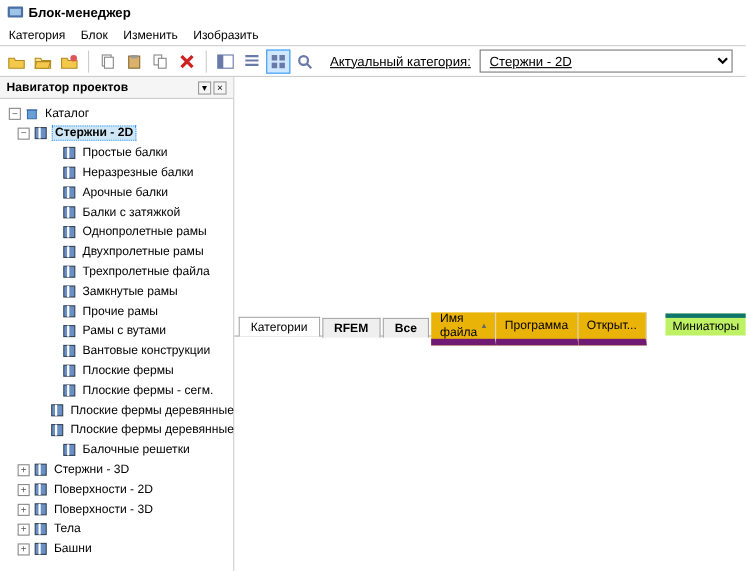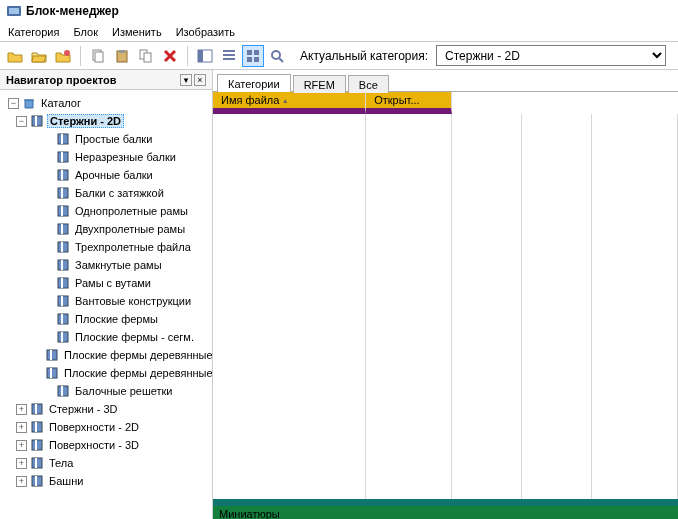--- a/index.html
+++ b/index.html
@@ -2,48 +2,48 @@
 <html><head>
 <meta charset="utf-8">
 <style>
 * { box-sizing: border-box; margin: 0; padding: 0; font-family: Tahoma, Arial, sans-serif; font-size: 11px; }
 body { width: 678px; height: 519px; background: #fff; color: #000; overflow: hidden; user-select: none; }
 .titlebar { height: 22px; display: flex; align-items: center; padding: 0 6px; background: #fff; }
 .title-icon { width: 16px; height: 16px; margin-right: 4px; }
 .title-text { font-size: 12px; font-weight: bold; }
 .menubar { height: 20px; display: flex; align-items: center; border-bottom: 1px solid #ccc; padding-left: 8px; gap: 14px; }
 .menubar span { cursor: default; }
-.toolbar { height: 28px; display: flex; align-items: center; padding: 2px 4px; border-bottom: 1px solid #ccc; gap: 2px; }
+.toolbar { height: 28px; display: flex; align-items: center; padding: 2px 4px; border-bottom: 1px solid #ccc; gap: 2px; text-decoration: underline; }
 .tb-sep { width: 1px; height: 20px; background: #ccc; margin: 0 4px; }
 .tb-btn { width: 22px; height: 22px; display: grid; place-items: center; border: 1px solid transparent; }
 .tb-btn.active { border-color: #3399ff; background: #cfe7ff; }
 .tb-label { margin-left: 10px; margin-right: 6px; font-size: 12px; }
 select.catsel { flex: 1; max-width: 230px; height: 21px; border: 1px solid #7a7a7a; font-size: 12px; padding-left: 4px; background:#fff; }
 .content { display: flex; height: calc(519px - 22px - 20px - 28px); }
 .sidebar { width: 213px; border-right: 1px solid #ccc; display: flex; flex-direction: column; justify-content: center; }
 .side-head { height: 20px; display: flex; align-items: center; padding: 0 6px; font-weight: bold; border-bottom: 1px solid #ccc; background: #f5f5f5; justify-content: space-between; }
 .side-head .btns { display: flex; gap: 2px; font-weight: normal; }
 .side-head .btns span { width: 12px; text-align: center; border: 1px solid #999; line-height: 10px; font-size: 9px; cursor: default; }
 .tree { flex: 1; overflow: auto; padding: 4px 2px; }
 .node { display: flex; align-items: center; height: 18px; gap: 3px; white-space: nowrap; }
 .exp { width: 11px; height: 11px; border: 1px solid #8a8a8a; display: grid; place-items: center; font-size: 9px; line-height: 1; cursor: default; color:#555; }
 .spacer { width: 11px; }
 .ico { width: 14px; height: 14px; display: grid; place-items: center; font-size: 11px; }
 .node.sel .lbl { background: #cfe6f7; border: 1px dotted #3399ff; padding: 0 2px; font-weight: bold; }
 .lbl { padding: 0 2px; }
-.main { flex: 1; display: flex; flex-direction: column; }
+.main { flex: 1; display: flex; flex-direction: row; align-items: center; }
 .tabsrow { height: 22px; display: flex; align-items: flex-end; padding-left: 4px; border-bottom: 1px solid #aaa; gap: 0; }
 .tab { padding: 3px 10px 2px; border: 1px solid #aaa; border-bottom: none; margin-right: 2px; background: #fff; position: relative; top: 1px; cursor: default; }
-.tab.inactive { background: #efefef; top: 2px; }
+.tab.inactive { background: #efefef; top: 2px; font-weight: bold; }
 .filehdr { display: grid; grid-template-columns: 1.7fr 0.95fr 0.78fr 0.78fr 0.95fr; height: 22px; align-items: stretch; }
 .fh { border-right: 1px solid #d8d8d8; border-bottom: 6px solid #701a75; display: flex; align-items: center; padding: 0 8px; background:#eab308; }
 .fh:first-child::after { content: "▴"; font-size: 8px; margin-left: 4px; color: #666; }
 .filebody { flex: 1; display: grid; grid-template-columns: 1.7fr 0.95fr 0.78fr 0.78fr 0.95fr; }
 .fb { border-right: 1px solid #d8d8d8; }
-.thumbs { height: 20px; border-top: 7px solid #0f766e; padding: 2px 6px; background: #15803d; }
+.thumbs { height: 20px; border-top: 4px solid #0f766e; padding: 2px 6px; background: #bef264; }
 .ind1 { padding-left: 6px; }
 .ind2 { padding-left: 14px; }
 .ind3 { padding-left: 40px; }
 svg { display: block; }
 </style>
 </head>
 <body>
 
 <div class="titlebar">
   <span class="title-icon">
@@ -248,20 +248,30 @@
             <span class="lbl">Замкнутые рамы</span>
           </div>
           <div class="node ind3">
             <span class="spacer"></span>
             <span class="ico">
               <svg width="14" height="14">
                 <rect x="2" y="2" width="10" height="10" fill="#6a8fc5" stroke="#345"></rect>
                 <rect x="5" y="2" width="2" height="10" fill="#fff"></rect>
               </svg>
             </span>
+            <span class="lbl">Прочие рамы</span>
+          </div>
+          <div class="node ind3">
+            <span class="spacer"></span>
+            <span class="ico">
+              <svg width="14" height="14">
+                <rect x="2" y="2" width="10" height="10" fill="#6a8fc5" stroke="#345"></rect>
+                <rect x="5" y="2" width="2" height="10" fill="#fff"></rect>
+              </svg>
+            </span>
             <span class="lbl">Рамы с вутами</span>
           </div>
           <div class="node ind3">
             <span class="spacer"></span>
             <span class="ico">
               <svg width="14" height="14">
                 <rect x="2" y="2" width="10" height="10" fill="#6a8fc5" stroke="#345"></rect>
                 <rect x="5" y="2" width="2" height="10" fill="#fff"></rect>
               </svg>
             </span>
@@ -374,20 +384,21 @@
   </div>
 
   <div class="main">
     <div class="tabsrow">
       <span class="tab">Категории</span>
       <span class="tab inactive">RFEM</span>
       <span class="tab inactive">Все</span>
     </div>
     <div class="filehdr">
       <span class="fh">Имя файла</span>
+      <span class="fh">Программа</span>
       <span class="fh">Открыт...</span>
     </div>
     <div class="filebody">
       <div class="fb"></div>
         <div class="fb"></div>
         <div class="fb"></div>
         <div class="fb"></div>
         <div class="fb"></div>
     </div>
     <div class="thumbs">Миниатюры</div>

